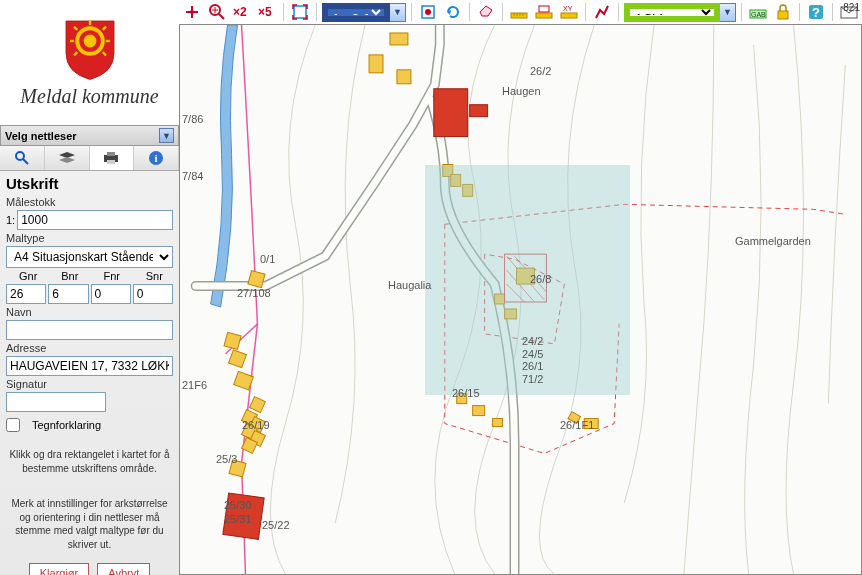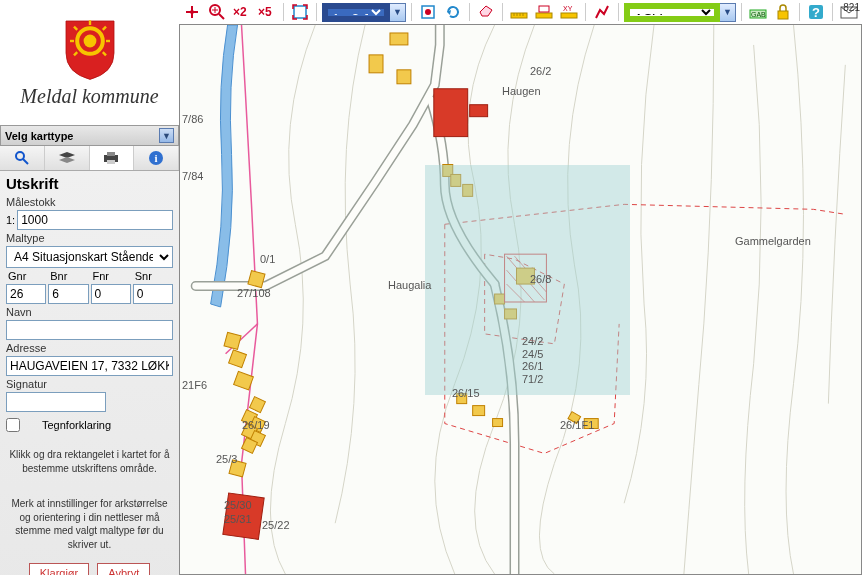--- a/index.html
+++ b/index.html
@@ -87,24 +87,24 @@
 input[type="text"], select {
   width: 100%;
   border: 1px solid #7b9ebd;
   padding: 2px 3px;
   font-size: 12px;
   background: #fff;
 }
 .scale-row { display: flex; align-items: center; gap: 2px; }
 .scale-prefix { font-size: 11px; }
 .gbfs-header { display: flex; gap: 2px; }
-.gbfs-header div { flex: 1; font-size: 11px; padding-left: 2px; }
+.gbfs-header div { flex: 1; font-size: 11px; padding-left: 2px; margin-left: 11px; }
 .gbfs-inputs { display: flex; gap: 2px; }
 .gbfs-inputs input { flex: 1; }
-.checkbox-row { display: flex; align-items: center; gap: 22px; margin: 4px 0; }
+.checkbox-row { display: flex; align-items: center; gap: 12px; margin: 4px 0; }
 .checkbox-row input { width: 14px; height: 14px; }
 .instruction {
   font-size: 10px;
   color: #333;
   text-align: center;
   margin: 10px 2px;
   line-height: 1.35;
 }
 .btn-row {
   display: flex;
@@ -205,21 +205,21 @@
           <line x1="55" y1="30" x2="60" y2="30"></line>
           <line x1="15" y1="30" x2="10" y2="30"></line>
           <line x1="51" y1="44" x2="55" y2="48"></line>
           <line x1="19" y1="44" x2="15" y2="48"></line>
         </g>
       </svg>
       <div class="kommune-name">Meldal kommune</div>
     </div>
 
     <div class="map-type-bar">
-      <span>Velg karttype</span>
+      <span>Velg nettleser</span>
       <span class="dropdown-icon">▼</span>
     </div>
 
     <div class="tool-tabs">
       <div class="tool-tab">
         <svg width="16" height="16">
             <circle cx="6" cy="6" r="4" fill="none" stroke="#1155cc" stroke-width="2"></circle>
             <line x1="9" y1="9" x2="14" y2="14" stroke="#1155cc" stroke-width="2"></line>
           </svg>
       </div>

